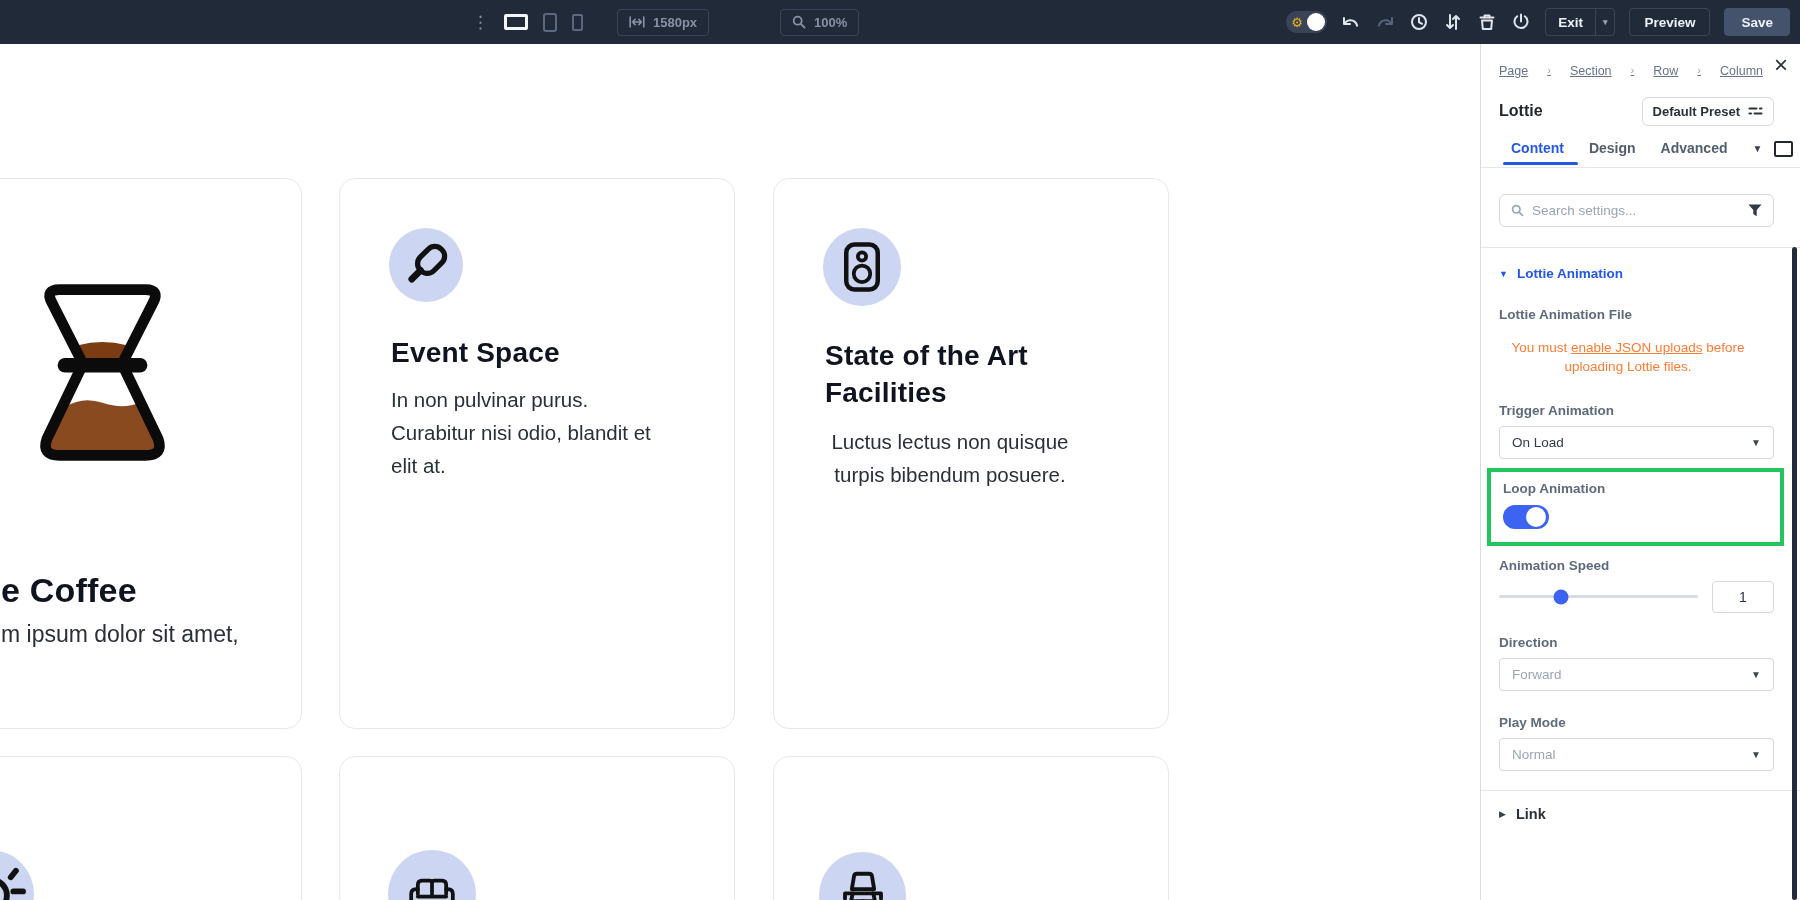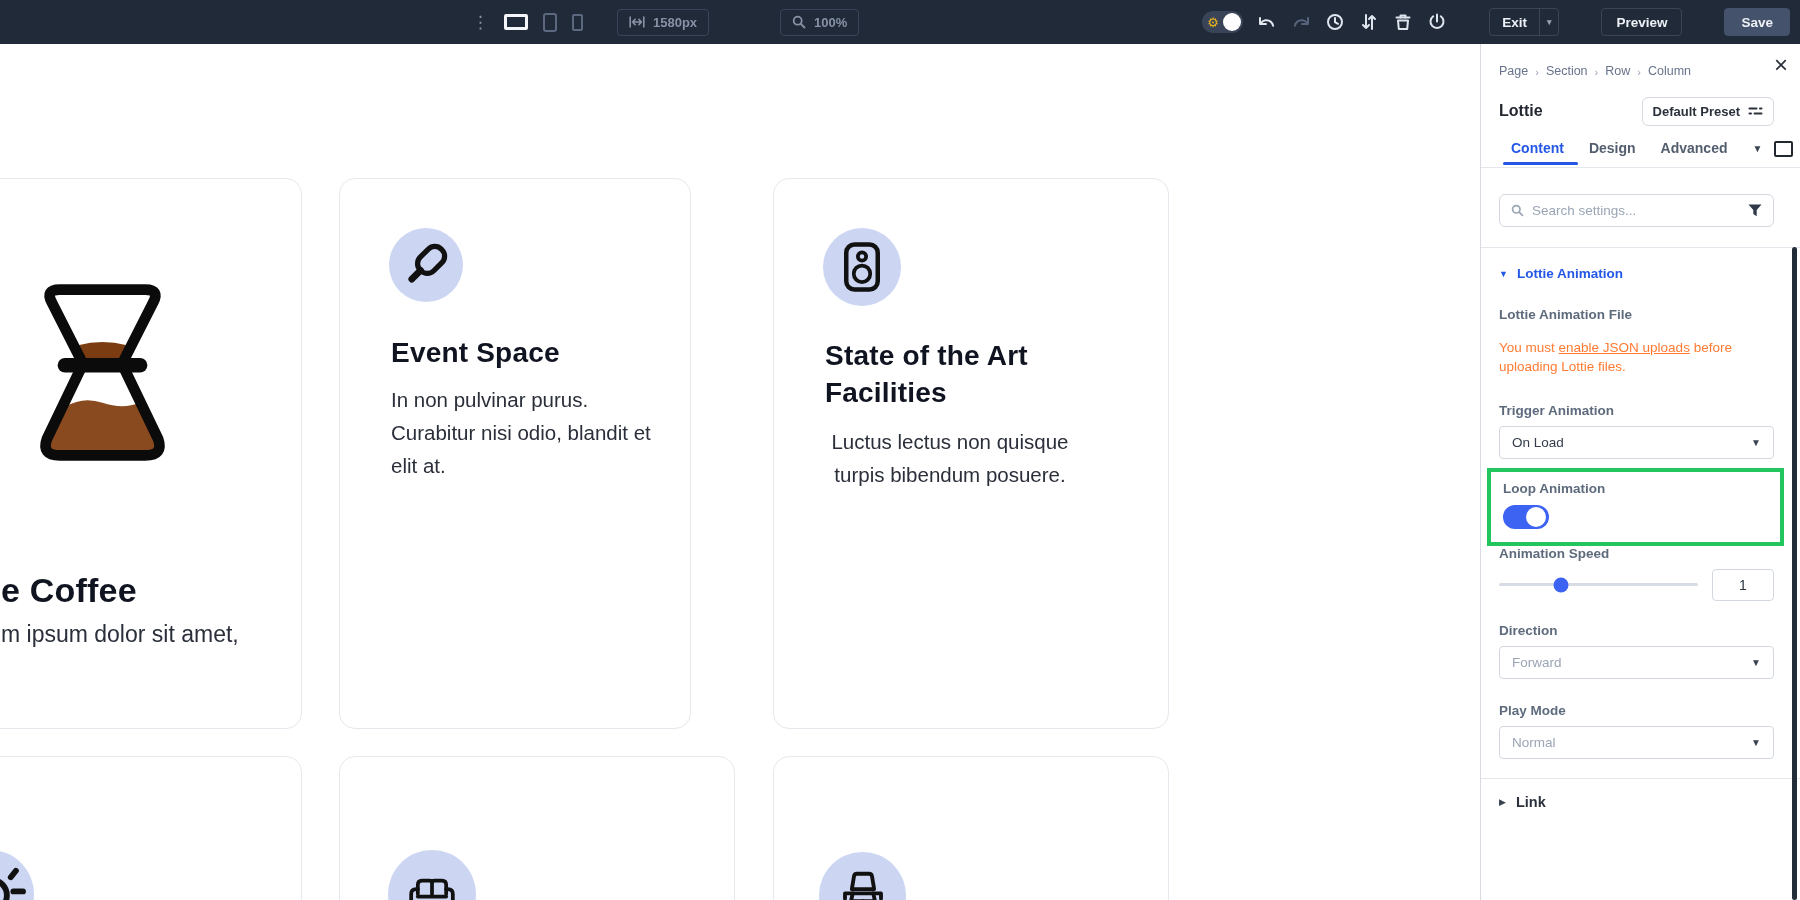--- a/index.html
+++ b/index.html
@@ -21,41 +21,41 @@
   .tb-width { left:617px; } .tb-zoom { left:780px; }
   .tb-right { right:10px; gap:14px; }
   .tb-toggle { width:41px; height:22px; border-radius:11px; background:#394458;
                position:relative; display:flex; align-items:center; }
   .tb-toggle .gear { font-size:13px; color:#e8b31e; margin-left:5px; line-height:1; }
   .tb-toggle .knob { position:absolute; right:2px; top:2px; width:18px; height:18px;
                      border-radius:50%; background:#fff; }
   .tb-ic { display:flex; align-items:center; justify-content:center; width:20px; height:20px; }
   .tb-btn { height:28px; display:flex; align-items:center; justify-content:flex-end;
             border:1px solid #3a4557; border-radius:4px; color:#eef1f6;
-            font-size:13.5px; font-weight:700; padding:0 14px;margin-left:28px; }
+            font-size:13.5px; font-weight:700; padding:0 14px; }
   .tb-btn.split { padding:0; }
   .tb-btn.split .lbl { padding:0 12px; }
   .tb-btn.split .caret { border-left:1px solid #3a4557; padding:0 7px; color:#98a3b5;
                          font-size:9px; height:100%; display:flex; align-items:center; }
   .tb-btn.save { background:#44536b; border-color:#44536b; padding:0 16px; }
 
   
   .canvas { position:absolute; top:44px; left:0; width:1480px; height:856px;
             background:#fff; overflow:hidden; }
   .card { position:absolute; background:#fff; border:1px solid #e7e8ee; border-radius:16px; }
   .icon-circle { position:absolute; border-radius:50%; background:#ccd6f3;
                  display:flex; align-items:center; justify-content:center; }
   .card-title { position:absolute; font-weight:700; color:#0f1420; letter-spacing:.2px; }
   .card-body  { position:absolute; color:#2a2f3a; }
   .guide { position:absolute; width:1px; background:#dcdce4; }
 
   
   .panel { position:absolute; top:44px; left:1480px; width:320px; height:856px;
            background:#fff; border-left:1px solid #d8dce2; padding:20px 26px 0 18px; }
-  .crumbs { display:flex; align-items:flex-end; gap:7px; font-size:12.5px; color:#68748c; }
+  .crumbs { display:flex; align-items:flex-start; gap:19px; font-size:12.5px; color:#68748c;text-decoration:underline; }
   .crumb { cursor:pointer; }
   .crumb-sep { color:#9aa4b6; font-size:11px; }
   .panel-close { position:absolute; top:9px; right:12px; font-size:24px; color:#2b313b;
                  line-height:1; cursor:pointer; font-weight:400; }
   .module-row { margin-top:18px; display:flex; align-items:center; justify-content:space-between; height:30px; }
   .module-title { font-size:16px; font-weight:700; color:#23272f; }
   .preset-btn { height:29px; display:flex; align-items:center; gap:8px; padding:0 10px;
                 border:1px solid #d6dae1; border-radius:6px; font-size:13px; font-weight:700;
                 color:#2b313b; background:#fff; }
   .tabs { margin-top:10px; display:flex; align-items:center; height:31px; gap:25px; position:relative; }
@@ -75,21 +75,21 @@
   .sec-head { margin-top:18px; display:flex; align-items:center; gap:9px;
               color:#2457e6; font-size:13.5px; font-weight:700; }
   .tri-down { font-size:9px; color:#2457e6; }
   .fld-label { font-size:13.5px; font-weight:600; color:#5e6b7d; }
   .file-row { margin-top:9px; display:flex; gap:8px; }
   .file-input { flex:1; height:32px; border:1px solid #d3d8e0; border-radius:4px;
                 padding:0 10px; font-size:13px; color:#333d4d; outline:none;
                 font-family:"Liberation Sans",sans-serif; min-width:0; }
   .upload-btn { height:32px; padding:0 13px; background:#eef0f3; border:1px solid #e0e3e8;
                 border-radius:4px; font-size:13px; font-weight:700; color:#2b313b; }
-  .warning { margin-top:17px; font-size:13.5px; color:#ff7b33; line-height:1.4; width:258px; }
+  .warning { margin-top:17px; font-size:13.5px; color:#ff7b33; line-height:1.4; width:258px;text-align:center; }
   .warning a { color:#ff7b33; }
   .select { margin-top:8px; height:33px; border:1px solid #d3d8e0; border-radius:4px;
             display:flex; align-items:center; justify-content:space-between; padding:8px 12px;
             font-size:13.5px; }
   .select .val-dark { color:#323c4c; }
   .select .val-gray { color:#9aa5b5; }
   .select .caret { font-size:10px; color:#3a4452; }
   .red-box { margin:9px -10px 0 -12px; border:4px solid #22c55e; padding:9px 0 13px 12px; }
   .toggle { margin-top:9px; width:46px; height:24px; border-radius:12px; background:#3d63f2;
             position:relative; cursor:pointer; }
@@ -219,21 +219,21 @@
         <path d="M36 11 H124 Q139 11 132 24 L100 87 L137 164 Q143 181 124 181 H36 Q17 181 23 164 L60 87 L28 24 Q21 11 36 11 Z" fill="none" stroke="#0b0b0b" stroke-width="11" stroke-linejoin="round"></path>
         <rect x="34" y="81" width="92" height="15" rx="7.5" fill="#0b0b0b"></rect>
       </svg>
     </div>
     <div class="card-title" style="left:95px; top:392px; font-size:34px;">e Coffee</div>
     <div class="card-body" style="left:95px; top:438px; font-size:23px; line-height:34px;">
       <div>m ipsum dolor sit amet,</div>
     </div>
   </div>
 
-  <div class="card" style="left:339px; top:134px; width:352px; height:551px;">
+  <div class="card" style="left:339px; top:134px; width:396px; height:551px;">
     <div class="icon-circle" style="left:49px; top:49px; width:74px; height:74px;">
       <svg width="46" height="46" viewBox="0 0 48 48">
         <g transform="rotate(45 24 24)" stroke="#111" fill="none" stroke-linecap="round" stroke-linejoin="round">
           <rect x="14" y="1" width="20" height="31" rx="9.5" stroke-width="5.5"></rect>
           <path d="M24 32 V45" stroke-width="7"></path>
         </g>
       </svg>
     </div>
     <div class="card-title" style="left:51px; top:158px; font-size:28px;">Event Space</div>
     <div class="card-body" style="left:51px; top:204px; font-size:20.5px; line-height:33px; width:280px;">In non pulvinar purus. Curabitur nisi odio, blandit et elit at.</div>
@@ -356,21 +356,21 @@
     <span class="caret">▼</span>
   </div>
 
   <div class="red-box">
     <div class="fld-label">Loop Animation</div>
     <div class="toggle">
       <span class="knob"></span>
     </div>
   </div>
 
-  <div class="fld-label" style="">Animation Speed</div>
+  <div class="fld-label" style="margin-top:12px;">Animation Speed</div>
   <div class="slider-row">
     <div class="slider-track">
       <div class="slider-knob"></div>
     </div>
     <input class="speed-box" type="text" value="1" style="">
   </div>
 
   <div class="fld-label" style="margin-top:22px;">Direction</div>
   <div class="select">
     <span class="val-gray">Forward</span>

